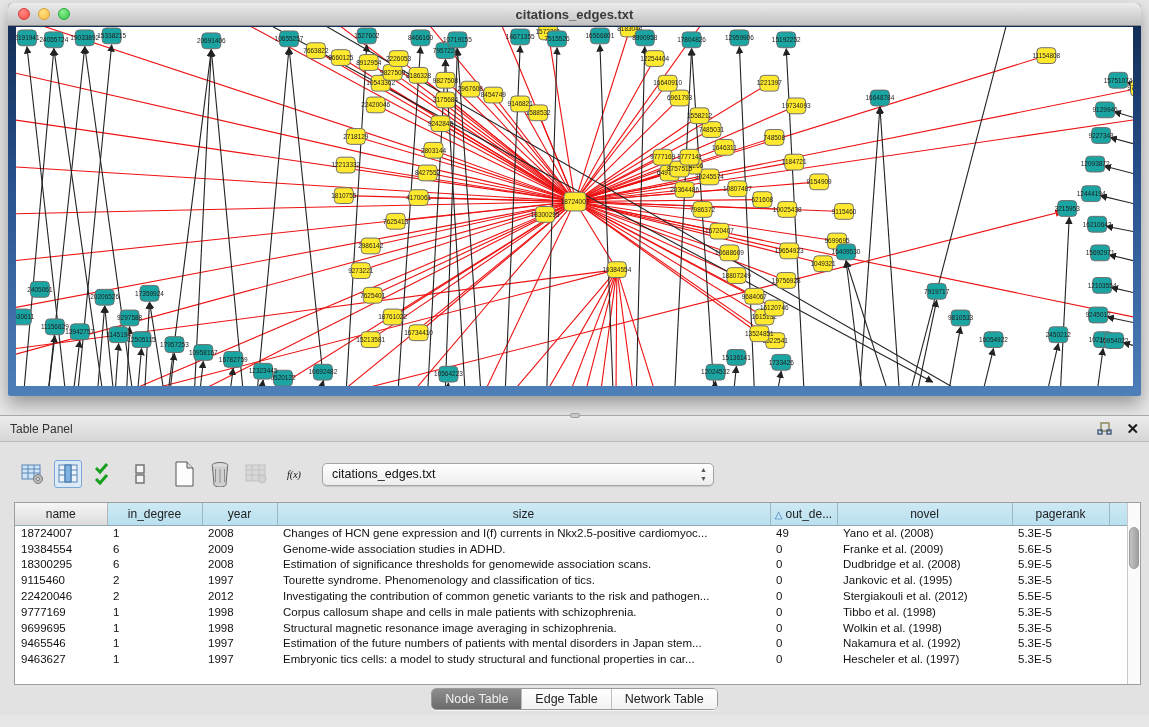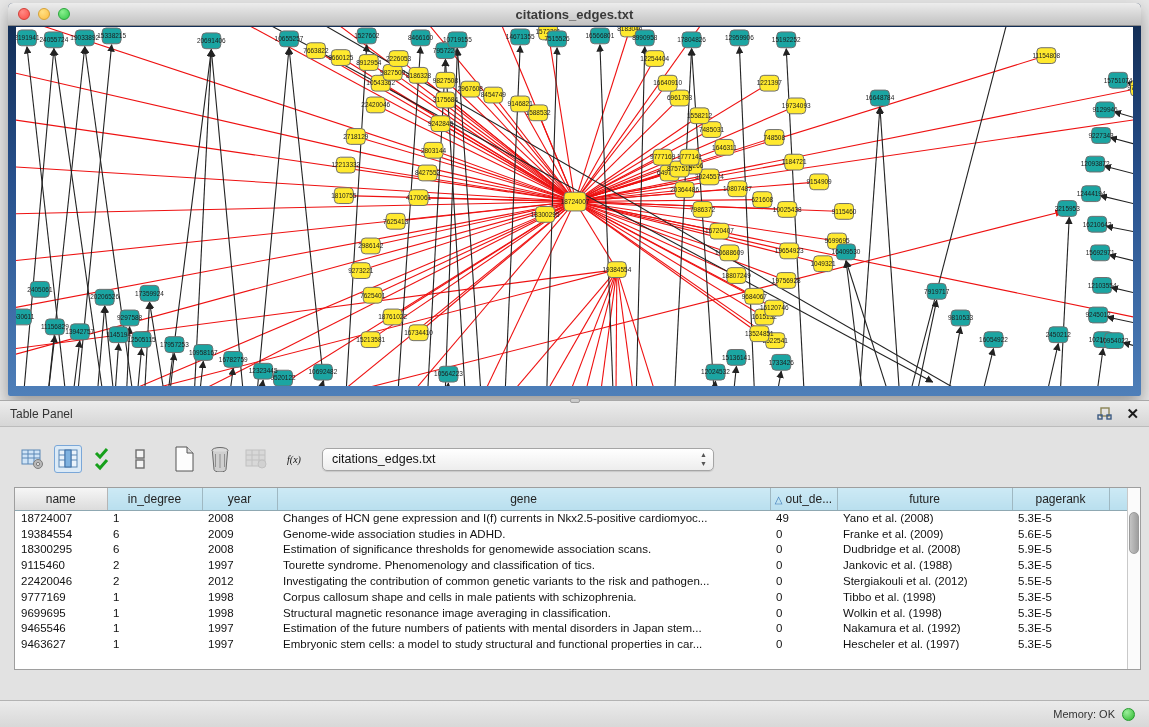--- a/index.html
+++ b/index.html
@@ -19,21 +19,21 @@
   .tl.red   { background:radial-gradient(circle at 35% 30%, #ff8a85, #fb4b45); border:1px solid #d33e36;}
   .tl.yel   { background:radial-gradient(circle at 35% 30%, #ffe084, #fdbc40); border:1px solid #d6a236;}
   .tl.grn   { background:radial-gradient(circle at 35% 30%, #8aef8f, #33c748); border:1px solid #2aa73c;}
   .win-title { position:absolute; left:0; right:0; text-align:center; font-size:13px;
     color:#3a3a3a; font-weight:bold; pointer-events:none; }
   .net-frame { position:absolute; left:8px; right:8px; top:24px; bottom:10px; background:#ffffff; overflow:hidden; }
   .net-frame svg { display:block; width:100%; height:100%; }
   .n-label { font-size:6.5px; fill:#1c1c1c; text-anchor:middle; font-family:"Liberation Sans",sans-serif; }
 
   
-  .table-panel { position:absolute; left:0; top:400px; width:1149px; height:300px; background:#e2e2e2; }
+  .table-panel { position:absolute; left:0; top:415px; width:1149px; height:300px; background:#e2e2e2; }
   .panel-header { height:27px; background:linear-gradient(180deg,#ececec,#d6d6d6);
     border-top:1px solid #a8a8a8; border-bottom:1px solid #bcbcbc;
     display:flex; align-items:center; position:relative; }
   .panel-title { font-size:12px; color:#333; margin-left:10px; }
   .panel-header-icons { position:absolute; right:10px; top:0; height:100%; display:flex; align-items:center; gap:14px; }
   .float-ico svg { display:block; }
   .close-x { font-size:15px; font-weight:bold; color:#1a1a1a; line-height:1; cursor:default; }
   .splitter-grip { position:absolute; left:570px; top:-3px; width:10px; height:5px;
     background:#c9c9c9; border:1px solid #9f9f9f; border-radius:2px; }
 
@@ -863,23 +863,23 @@
             <col style="width: 67px;">
             <col style="width: 175px;">
             <col style="width: 97px;">
             <col>
           </colgroup>
         <thead>
             <tr id="attr-head">
               <th class="first">name</th>
               <th>in_degree</th>
               <th>year</th>
-              <th>gene</th>
+              <th>size</th>
               <th><span class="sort-tri">△</span>out_de...</th>
-              <th>future</th>
+              <th>novel</th>
               <th>pagerank</th>
               <th></th>
             </tr>
           </thead>
         <tbody id="attr-body">
             <tr>
               <td>18724007</td>
               <td>1</td>
               <td>2008</td>
               <td>Changes of HCN gene expression and I(f) currents in Nkx2.5-positive cardiomyoc...</td>
@@ -907,21 +907,21 @@
               <td>Dudbridge et al. (2008)</td>
               <td>5.9E-5</td>
               <td></td>
             </tr>
             <tr>
               <td>9115460</td>
               <td>2</td>
               <td>1997</td>
               <td>Tourette syndrome. Phenomenology and classification of tics.</td>
               <td>0</td>
-              <td>Jankovic et al. (1988)</td>
+              <td>Jankovic et al. (1995)</td>
               <td>5.3E-5</td>
               <td></td>
             </tr>
             <tr>
               <td>22420046</td>
               <td>2</td>
               <td>2012</td>
               <td>Investigating the contribution of common genetic variants to the risk and pathogen...</td>
               <td>0</td>
               <td>Stergiakouli et al. (2012)</td>
@@ -935,53 +935,56 @@
               <td>Corpus callosum shape and cells in male patients with schizophrenia.</td>
               <td>0</td>
               <td>Tibbo et al. (1998)</td>
               <td>5.3E-5</td>
               <td></td>
             </tr>
             <tr>
               <td>9699695</td>
               <td>1</td>
               <td>1998</td>
-              <td>Structural magnetic resonance image averaging in classification.</td>
+              <td>Structural magnetic resonance image averaging in schizophrenia.</td>
               <td>0</td>
               <td>Wolkin et al. (1998)</td>
               <td>5.3E-5</td>
               <td></td>
             </tr>
             <tr>
               <td>9465546</td>
               <td>1</td>
               <td>1997</td>
               <td>Estimation of the future numbers of patients with mental disorders in Japan stem...</td>
               <td>0</td>
               <td>Nakamura et al. (1992)</td>
               <td>5.3E-5</td>
               <td></td>
             </tr>
             <tr>
               <td>9463627</td>
               <td>1</td>
               <td>1997</td>
-              <td>Embryonic stem cells: a model to study structural and functional properties in car...</td>
+              <td>Embryonic tics cells: a model to study structural and functional properties in car...</td>
               <td>0</td>
               <td>Hescheler et al. (1997)</td>
               <td>5.3E-5</td>
               <td></td>
             </tr>
           </tbody>
       </table>
       <div class="vscroll">
         <div class="vthumb"></div>
       </div>
     </div>
 
+    <div class="tabs-row">
+      <div class="seg-control" id="seg-tabs">
+          <button class="seg sel">Node Table</button>
+          <button class="seg">Edge Table</button>
+          <button class="seg">Network Table</button>
+        </div>
+    </div>
   </div>
 
-  <div class="status-bar">
-    <span class="mem-label">Memory: OK</span>
-    <span class="mem-dot"></span>
-  </div>
 
 </div>
 
 </body></html>

